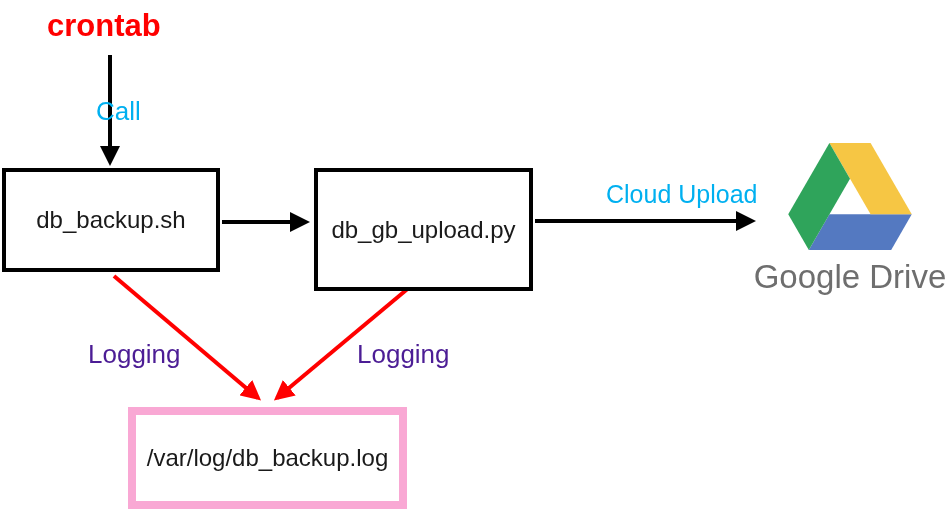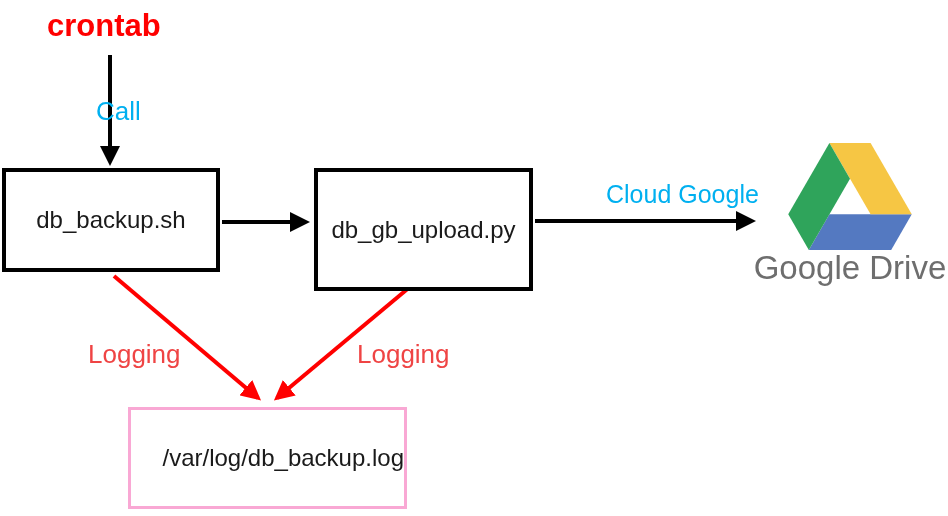--- a/index.html
+++ b/index.html
@@ -33,43 +33,43 @@
     box-sizing: border-box;
     display: flex;
     align-items: center;
     justify-content: center;
     background: #ffffff;
     font-size: 24px;
     color: #1a1a1a;
     text-align: center;
   }
   .node-black { border: 4px solid #000000; }
-  .node-red   { border: 3px solid #f9a8d4; justify-content: flex-end; }
+  .node-red   { border: 8px solid #f9a8d4; }
   #node-db-backup    { left: 2px;   top: 168px; width: 218px; height: 104px; }
   #node-db-gb-upload { left: 314px; top: 168px; width: 219px; height: 123px; }
   #node-log-file     { left: 128px; top: 407px; width: 279px; height: 102px; }
   .edge-label {
     font-size: 26px;
     white-space: nowrap;
   }
   .cyan { color: #00b0f0; margin-left: 44px; }
-  .red  { color: #ef4444; }
+  .red  { color: #4c1d95; }
   #call-label         { left: 52px;  top: 96px;  }
   #cloud-upload-label { left: 562px; top: 180px; font-size: 25px; }
   #logging-label-left  { left: 88px;  top: 339px; }
   #logging-label-right { left: 357px; top: 339px; }
   #gdrive {
     left: 752px; top: 143px; width: 196px;
     display: flex;
     flex-direction: column;
     align-items: center;
   }
   #gdrive-logo { width: 124px; height: 107px; display: block; }
   #gdrive-label {
-    margin-top: 0;
+    margin-top: 9px;
     font-size: 33px;
     color: #6e6e6e;
     white-space: nowrap;
     line-height: 1.1;
   }
 </style>
 </head>
 <body>
 
 <div id="canvas">
@@ -87,21 +87,21 @@
     </defs>
     <line x1="110" y1="55" x2="110" y2="162" stroke-width="4" marker-end="url(#head-black)" stroke="#000000"></line>
     <line x1="222" y1="222" x2="306" y2="222" stroke-width="4" marker-end="url(#head-black)" stroke="#000000"></line>
     <line x1="535" y1="221" x2="752" y2="221" stroke-width="4" marker-end="url(#head-black)" stroke="#000000"></line>
     <line x1="114" y1="276" x2="258" y2="398" stroke-width="4" marker-end="url(#head-red)" stroke="#ff0000"></line>
     <line x1="423" y1="276" x2="277" y2="398" stroke-width="4" marker-end="url(#head-red)" stroke="#ff0000"></line>
   </svg>
 
   <div class="abs edge-label cyan" id="call-label">Call</div>
 
-  <div class="abs edge-label cyan" id="cloud-upload-label">Cloud Google</div>
+  <div class="abs edge-label cyan" id="cloud-upload-label">Cloud Upload</div>
 
   <div class="abs edge-label red" id="logging-label-left">Logging</div>
 
   <div class="abs edge-label red" id="logging-label-right">Logging</div>
 
   <div class="abs node node-black" id="node-db-backup">
     <span>db_backup.sh</span>
   </div>
 
   <div class="abs node node-black" id="node-db-gb-upload">

